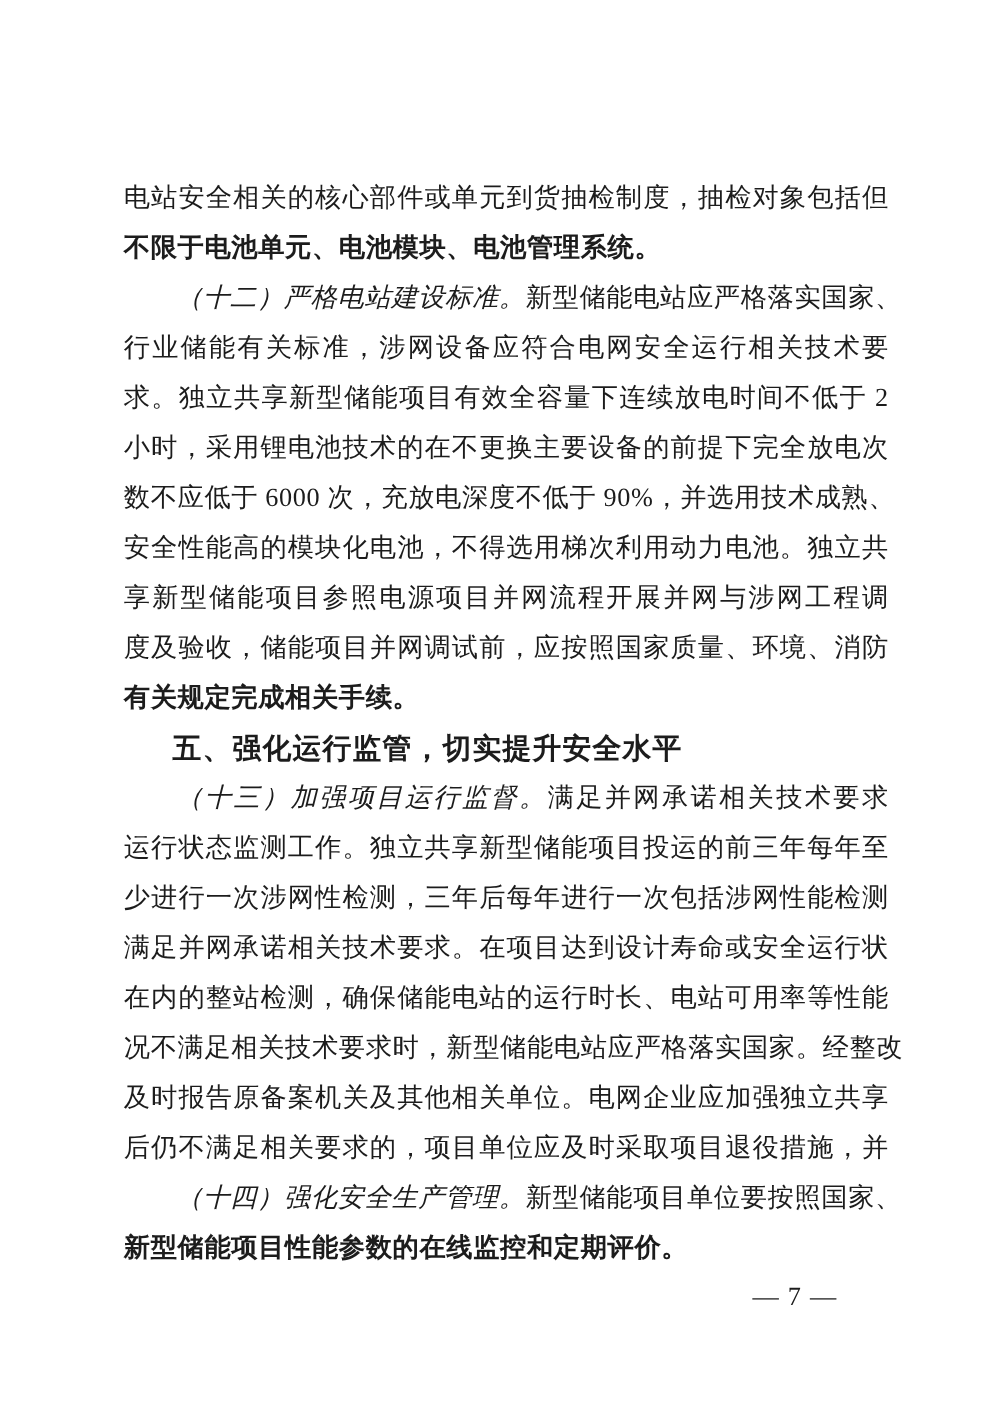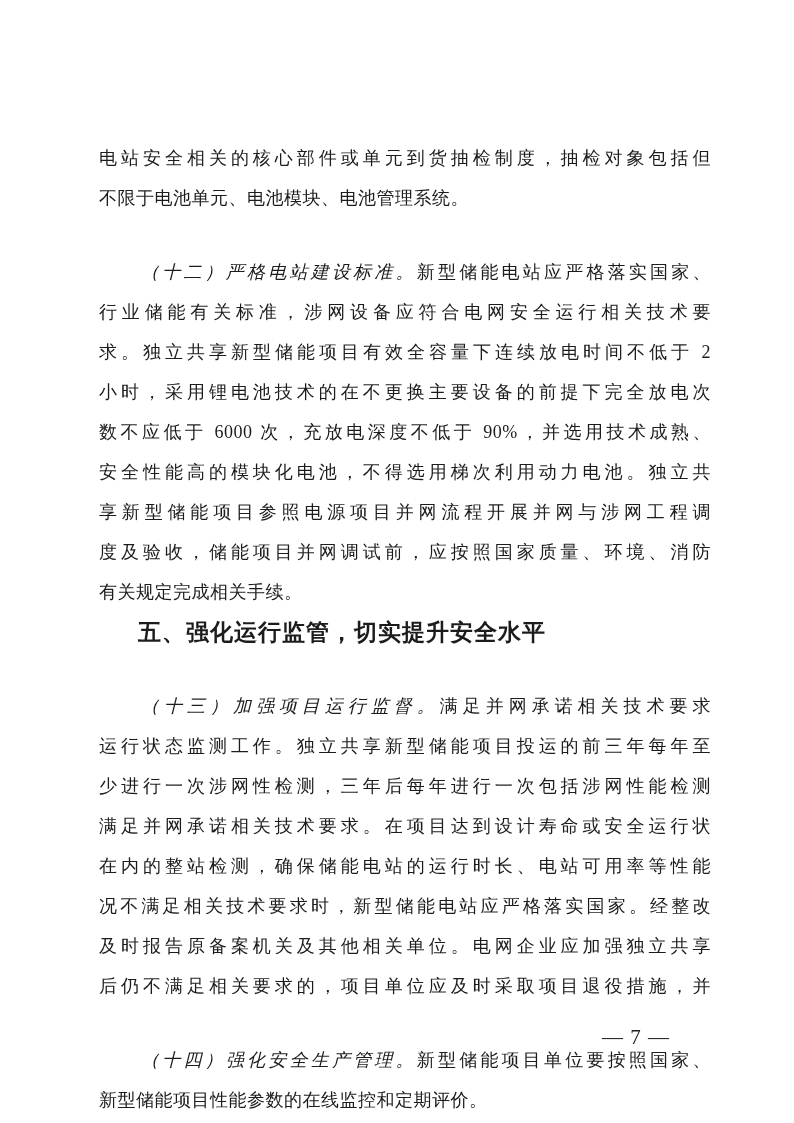--- a/index.html
+++ b/index.html
@@ -18,34 +18,34 @@
   }
   .content {
     position: absolute;
     left: 99px;
     top: 138px;
     width: 612px;
   }
   .line {
     height: 40px;
     line-height: 40px;
-    font-size: 18px;
+    font-size: 21px;
     text-align: justify;
     text-align-last: justify;
     text-justify: inter-character;
     white-space: nowrap;
     letter-spacing: 0.5px;
   }
   .line.endpara {
     text-align: right;
     text-align-last: left;
+    font-weight: bold;
   }
   .line.indent {
     text-indent: 42px;
-    margin-top: 34px;
   }
   .lead {
     font-style: italic;
   }
   .heading {
     height: 40px;
     line-height: 40px;
     font-family: "Liberation Sans", "DejaVu Sans", sans-serif;
     font-weight: bold;
     font-size: 23px;

